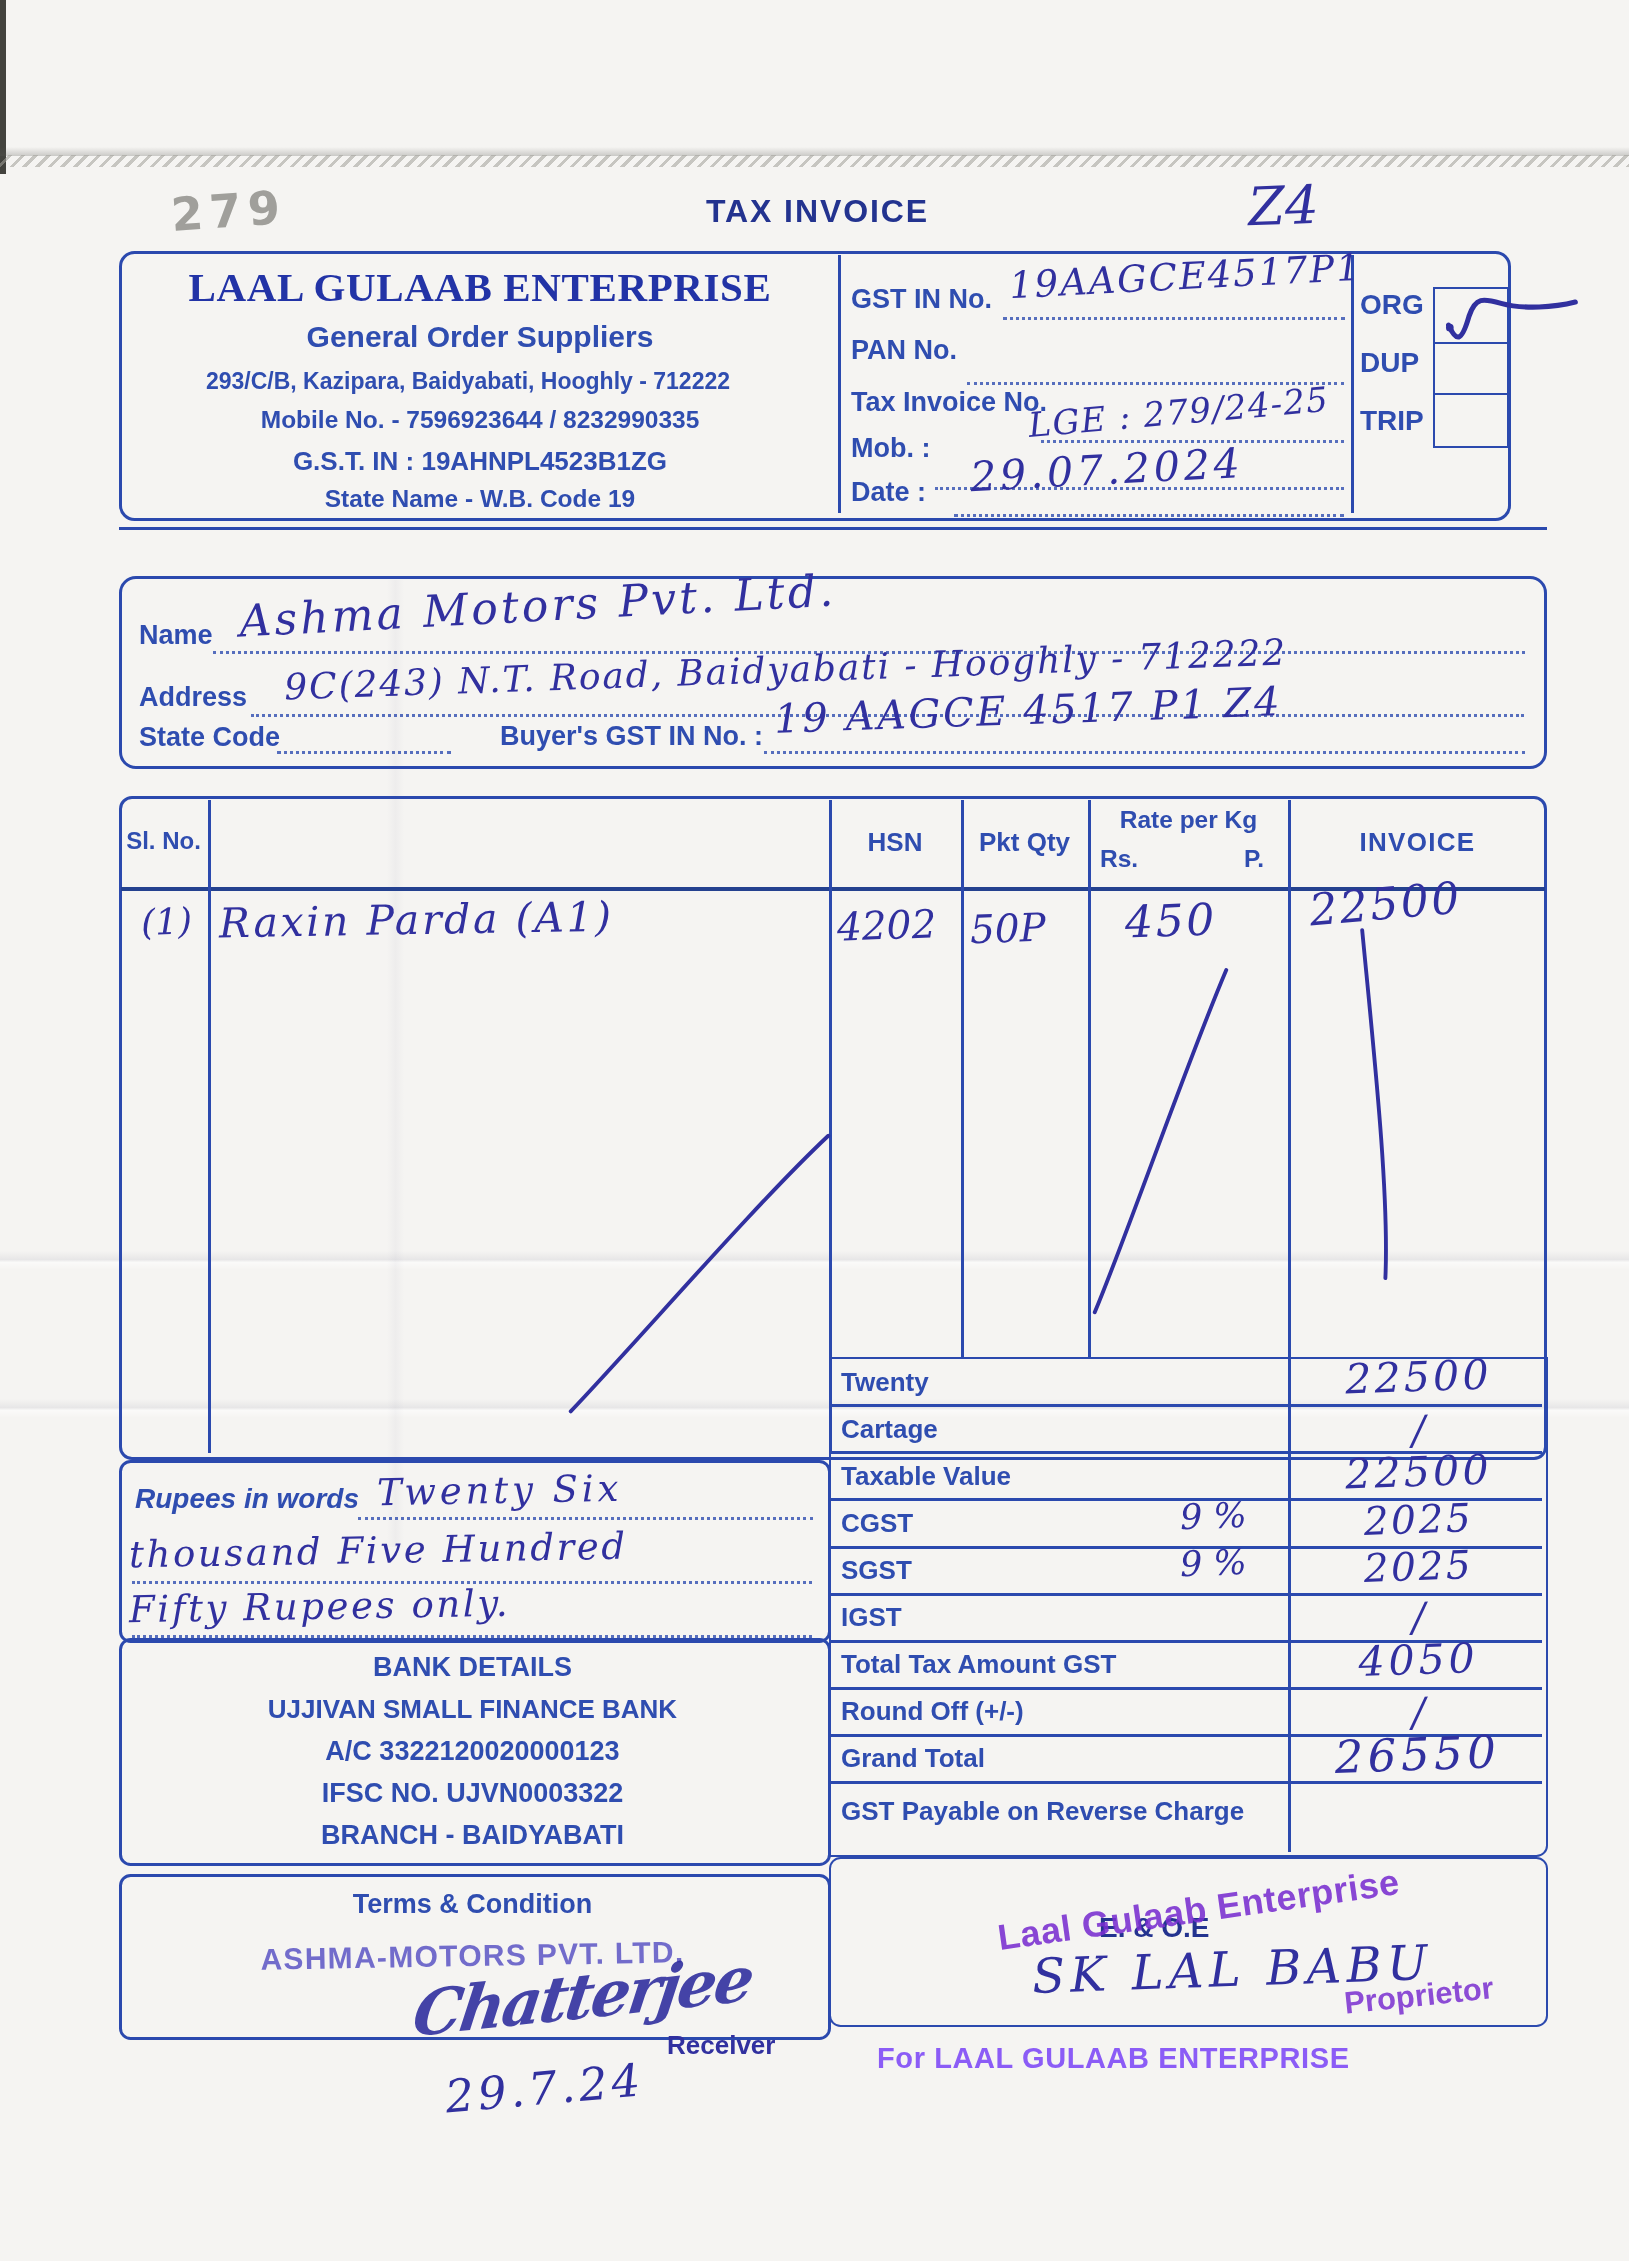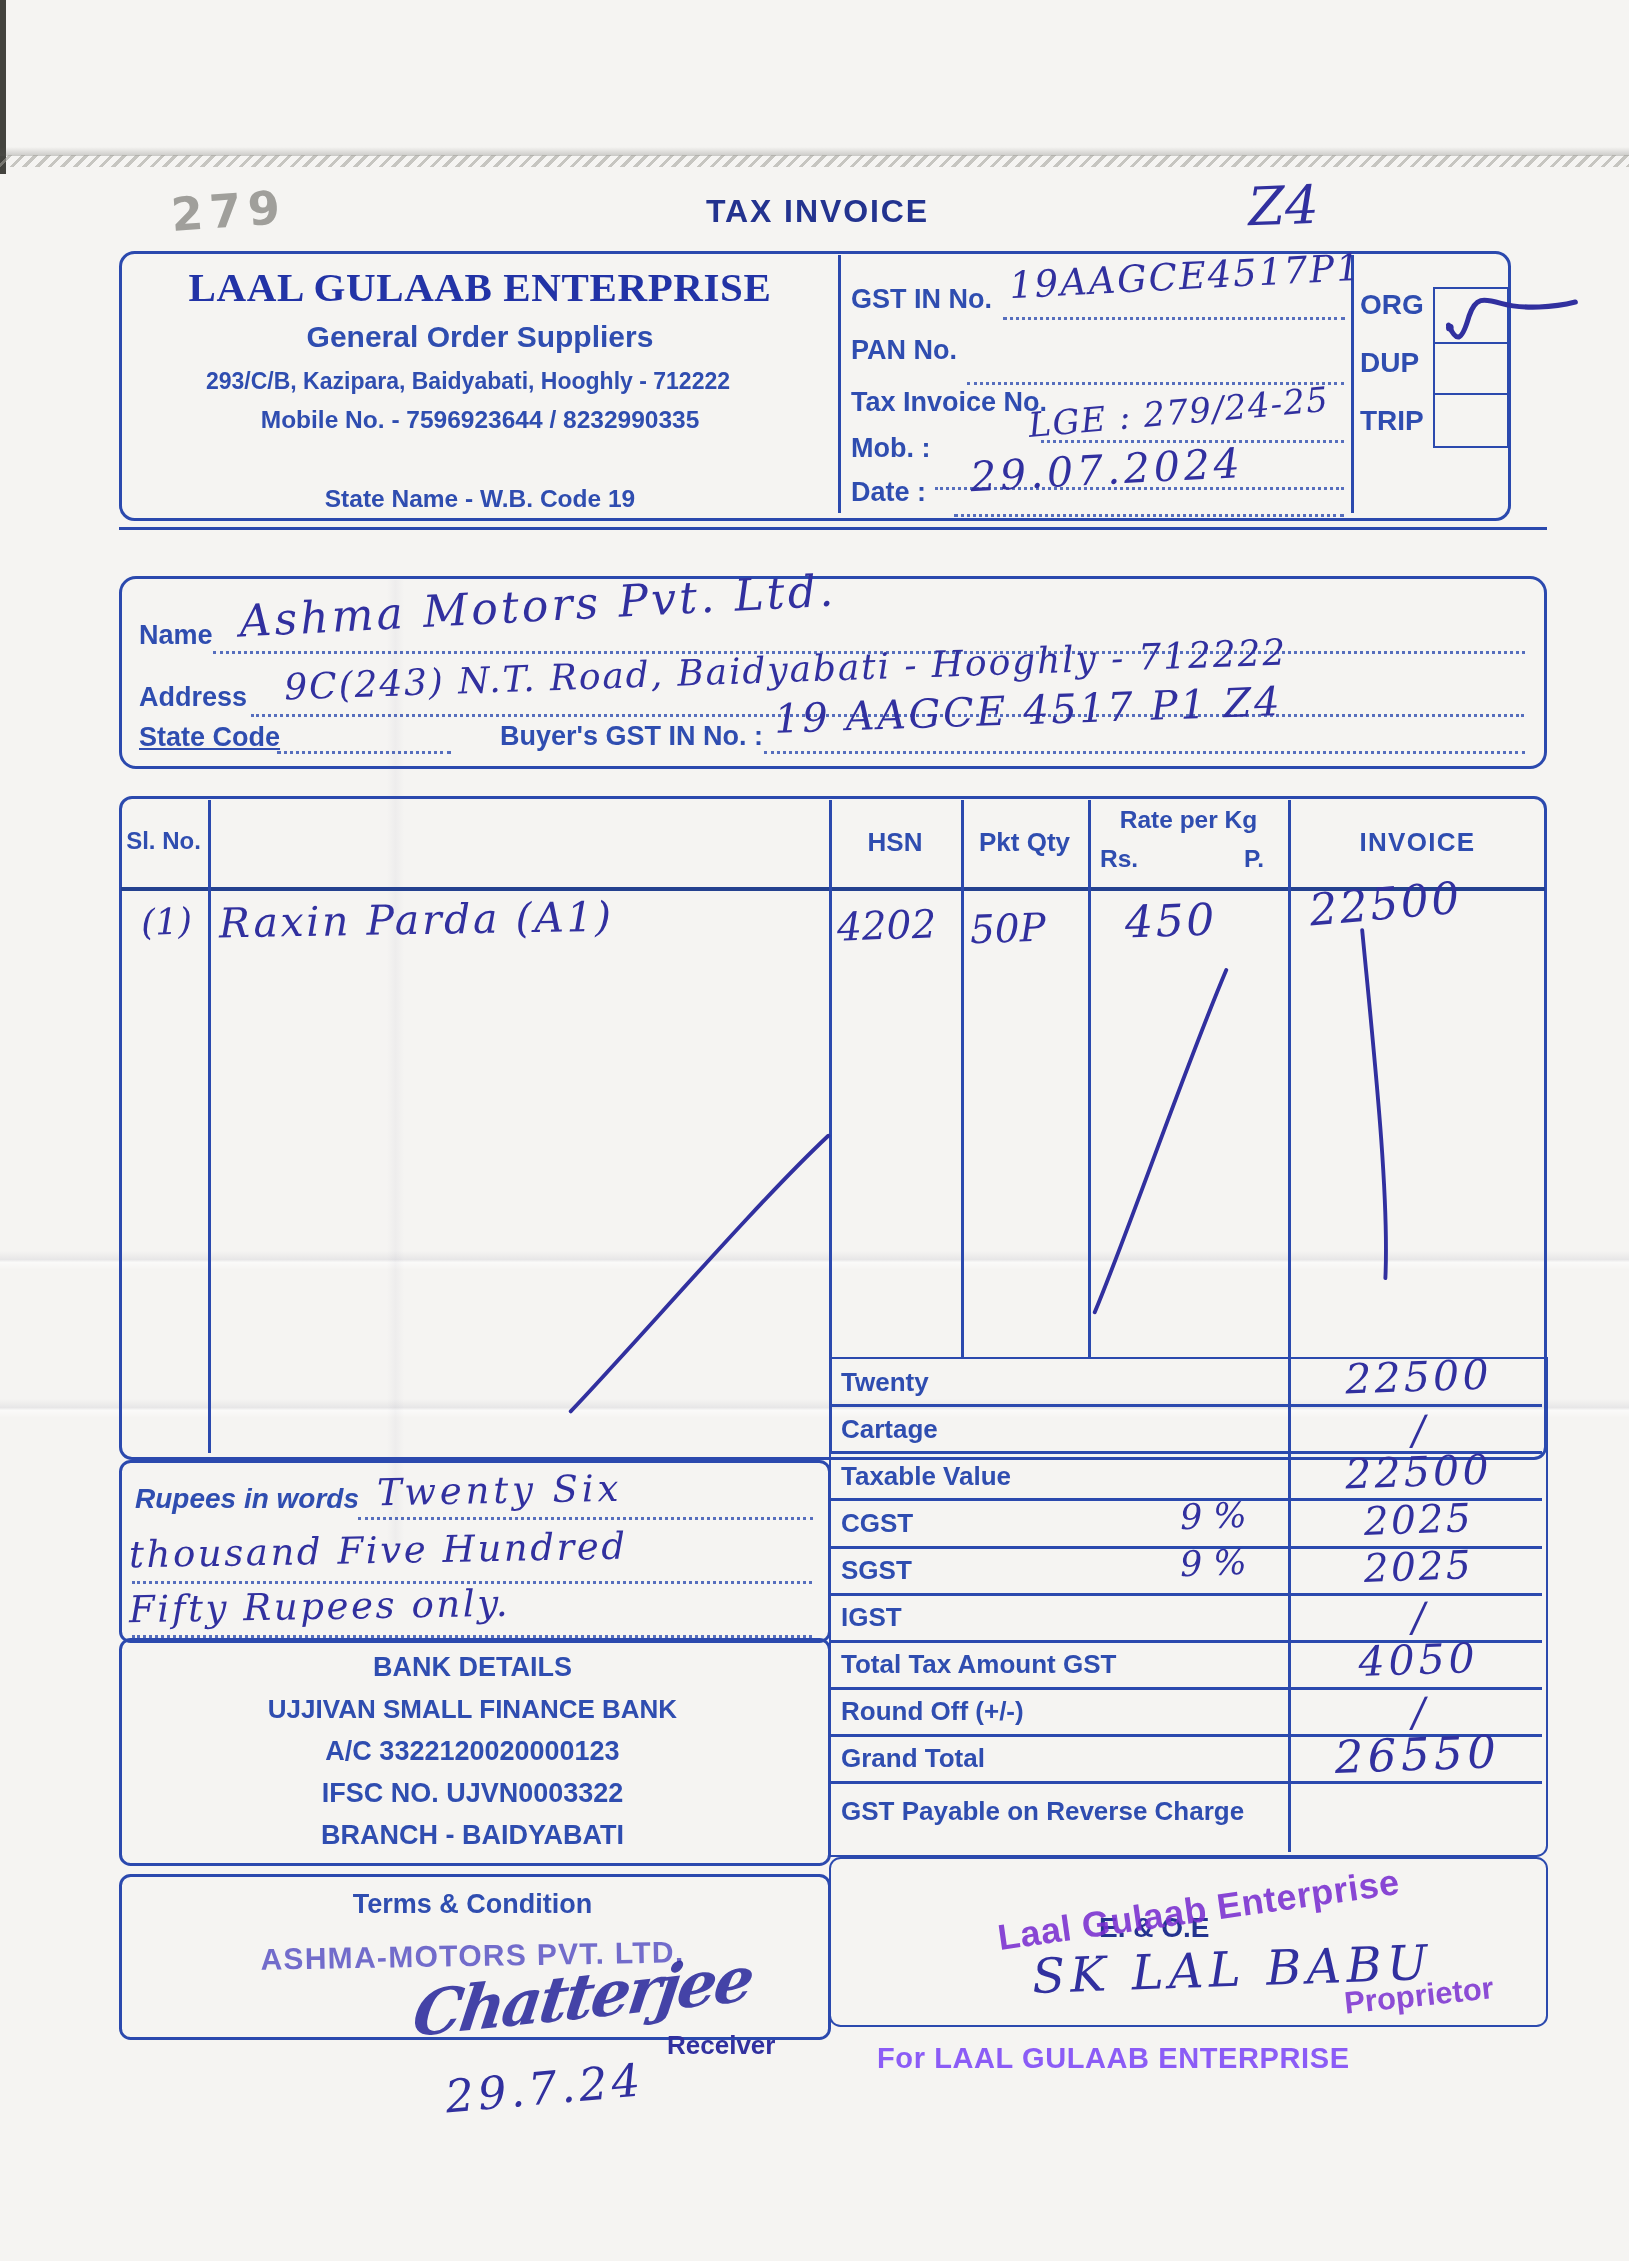--- a/index.html
+++ b/index.html
@@ -51,20 +51,21 @@
 
   <div class="abs box" style="left:119px;top:251px;width:1386px;height:264px;border-radius:15.5px;"></div>
   <div class="abs vline" style="left:838px;top:255px;height:258px;"></div>
   <div class="abs vline" style="left:1351px;top:255px;height:258px;"></div>
 
   <div class="abs printed ctr" style="left:132px;top:263px;width:696px;font-size:41px;letter-spacing:0.6px;color:#2233a6;
               font-family:'Liberation Serif',serif;font-weight:700;">LAAL GULAAB ENTERPRISE</div>
   <div class="abs printed ctr" style="left:132px;top:320px;width:696px;font-size:30px;">General Order Suppliers</div>
   <div class="abs printed ctr" style="left:120px;top:368px;width:696px;font-size:23px;">293/C/B, Kazipara, Baidyabati, Hooghly - 712222</div>
   <div class="abs printed ctr" style="left:132px;top:406px;width:696px;font-size:24.5px;">Mobile No. - 7596923644 / 8232990335</div>
+  <div class="abs printed ctr" style="left:132px;top:446px;width:696px;font-size:26px;">G.S.T. IN : 19AHNPL4523B1ZG</div>
   <div class="abs printed ctr" style="left:132px;top:485px;width:696px;font-size:24.5px;">State Name - W.B. Code 19</div>
 
   <div class="abs printed" style="left:851px;top:284px;font-size:27px;">GST IN No.</div>
   <div class="abs dotted" style="left:1003px;top:317px;width:342px;"></div>
   <div class="abs ink" style="left:1009px;top:255px;font-size:37px;letter-spacing:1.9px;transform:rotate(-3deg);">19AAGCE4517P1</div>
 
   <div class="abs printed" style="left:851px;top:335px;font-size:27px;">PAN No.</div>
   <div class="abs dotted" style="left:967px;top:382px;width:377px;"></div>
 
   <div class="abs printed" style="left:851px;top:387px;font-size:27px;">Tax Invoice No.</div>
@@ -93,21 +94,21 @@
 
   <div class="abs box" style="left:119px;top:576px;width:1422px;height:187px;border-radius:17px;"></div>
   <div class="abs printed" style="left:139px;top:620px;font-size:27px;">Name</div>
   <div class="abs dotted" style="left:213px;top:651px;width:1312px;"></div>
   <div class="abs ink" style="left:239px;top:580px;font-size:44px;letter-spacing:3.2px;transform:rotate(-3deg);">Ashma Motors Pvt. Ltd.</div>
 
   <div class="abs printed" style="left:139px;top:682px;font-size:27px;">Address</div>
   <div class="abs dotted" style="left:251px;top:714px;width:1273px;"></div>
   <div class="abs ink" style="left:284px;top:649px;font-size:36px;letter-spacing:1.9px;transform:rotate(-2deg);">9C(243) N.T. Road, Baidyabati - Hooghly - 712222</div>
 
-  <div class="abs printed" style="left:139px;top:722px;font-size:27px;text-decoration:underline;">State Code</div>
+  <div class="abs printed" style="left:139px;top:722px;font-size:27px;">State Code</div>
   <div class="abs dotted" style="left:277px;top:751px;width:174px;"></div>
   <div class="abs printed" style="left:500px;top:721px;font-size:27px;">Buyer's GST IN No. :</div>
   <div class="abs dotted" style="left:764px;top:751px;width:761px;"></div>
   <div class="abs ink" style="left:774px;top:687px;font-size:40px;letter-spacing:2.6px;transform:rotate(-2deg);">19 AAGCE 4517 P1 Z4</div>
 
   <div class="abs box" style="left:119px;top:796px;width:1422px;height:658px;border-radius:13px;"></div>
   <div class="abs hline" style="left:121px;top:887px;width:1424px;height:3.9px;background:var(--print-dark);"></div>
   <div class="abs vline" style="left:208px;top:800px;height:653px;"></div>
   <div class="abs vline" style="left:829px;top:800px;height:653px;"></div>
   <div class="abs vline" style="left:961px;top:800px;height:558px;"></div>

